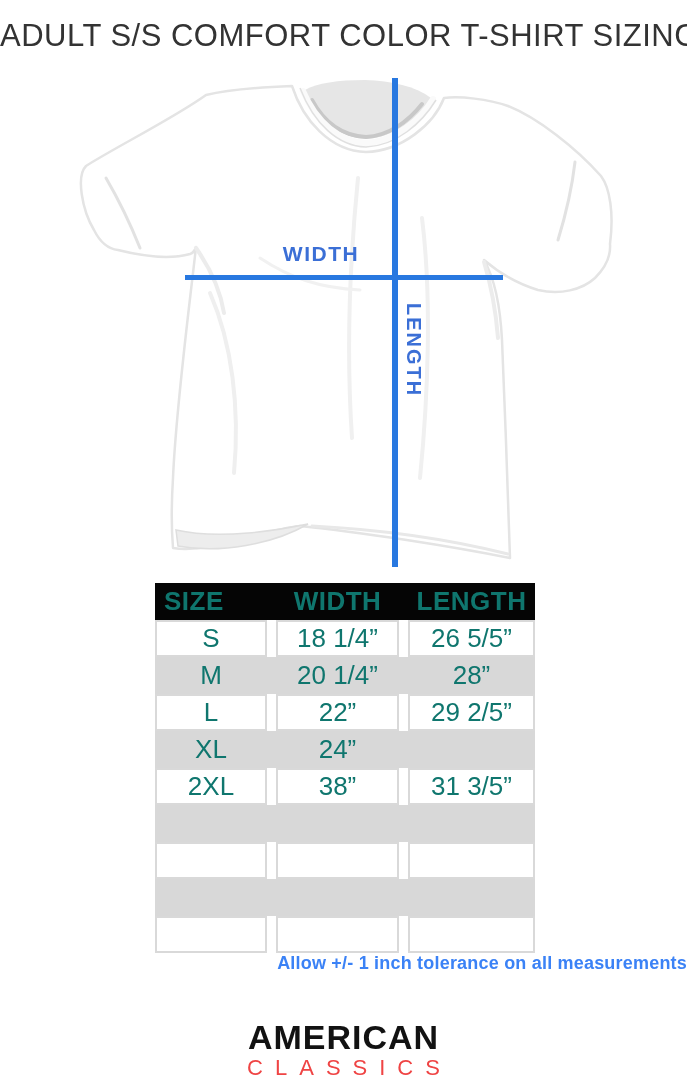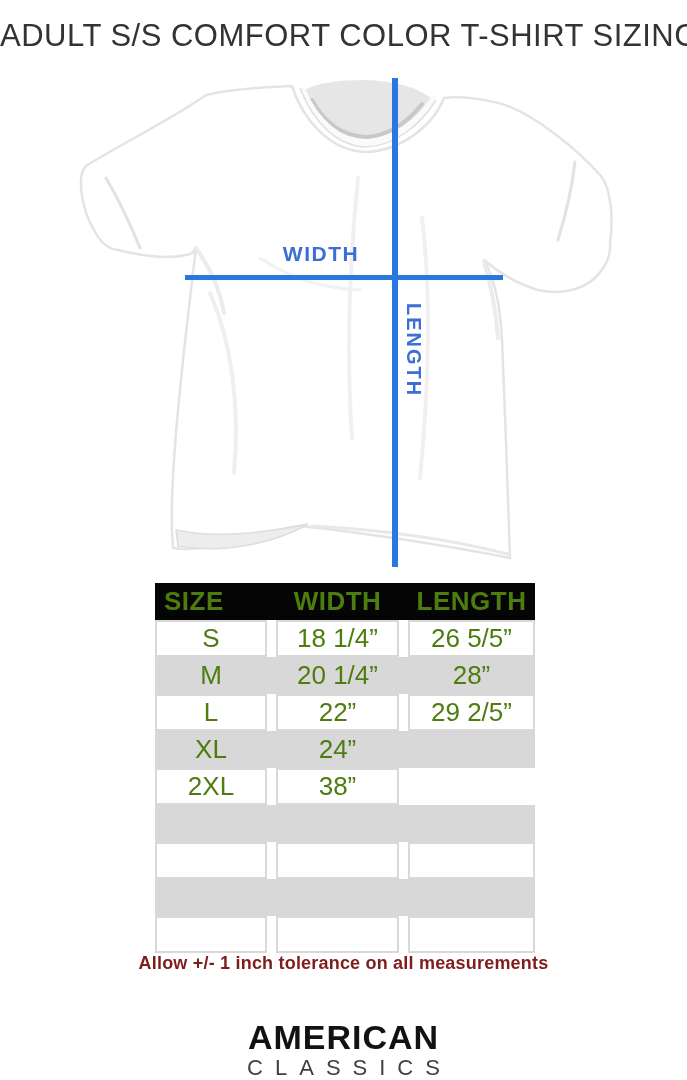--- a/index.html
+++ b/index.html
@@ -74,56 +74,56 @@
     letter-spacing: 0.5px;
   }
   .t-header .t-cell { display: flex; align-items: center; justify-content: center; }
   .t-header .t-cell:first-child { justify-content: flex-start; padding-left: 9px; }
 
   .t-cell {
     display: flex;
     align-items: center;
     justify-content: center;
     font-size: 26px;
-    color: #4d7c0f;
+    color: #0f766e;
     overflow: hidden;
     white-space: nowrap;
   }
   .row-white .t-cell { background: #ffffff; border: 2px solid #d9d9d9; }
   .row-gray { background: #d8d8d8; }
   .row-gray .t-cell { border: none; }
 
   
   .note {
     position: absolute;
     top: 953px; left: 0; right: 0;
-    text-align: center;
+    text-align: right;
     font-size: 18px;
     font-weight: bold;
-    color: #7f1d1d;
+    color: #3b82f6;
     letter-spacing: 0.2px;
   }
 
   
   .brand { position: absolute; top: 992px; left: 0; right: 0; text-align: center; }
   .brand-name {
     font-size: 34px;
     font-weight: 800;
     letter-spacing: 1px;
     color: #121212;
     line-height: 1.0;
     margin-top: 28px;
   }
   .brand-subname {
     margin-top: 3px;
     font-size: 22px;
     font-weight: 400;
     letter-spacing: 12px;
     padding-left: 12px; 
-    color: #404040;
+    color: #ef4444;
     line-height: 1.0;
   }
 </style>
 </head>
 <body>
 
 <div class="page">
 
   <div class="title">ADULT S/S COMFORT COLOR T-SHIRT SIZING</div>
 
@@ -200,20 +200,21 @@
       <div class="t-cell">22”</div>
       <div class="t-cell">29 2/5”</div>
     </div>
     <div class="t-row row-gray">
       <div class="t-cell">XL</div>
       <div class="t-cell">24”</div>
     </div>
     <div class="t-row row-white">
       <div class="t-cell">2XL</div>
       <div class="t-cell">38”</div>
+      <div class="t-cell">31 3/5”</div>
     </div>
 
     <div class="t-row row-gray">
       <div class="t-cell"></div>
         <div class="t-cell"></div>
         <div class="t-cell"></div>
     </div>
     <div class="t-row row-white">
       <div class="t-cell"></div>
         <div class="t-cell"></div>

